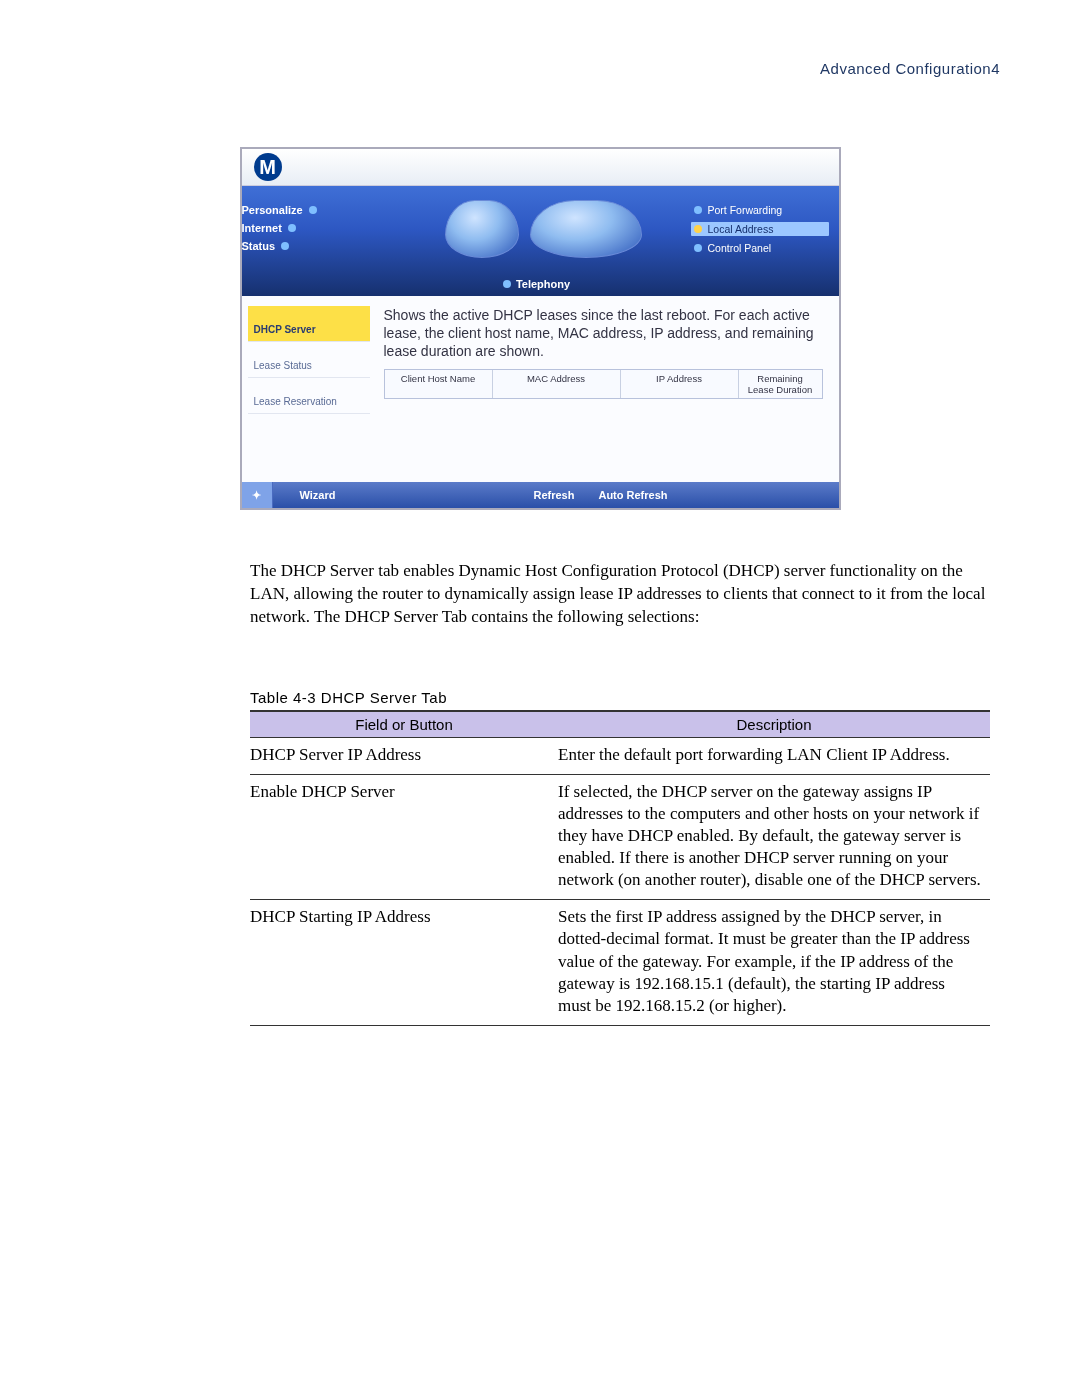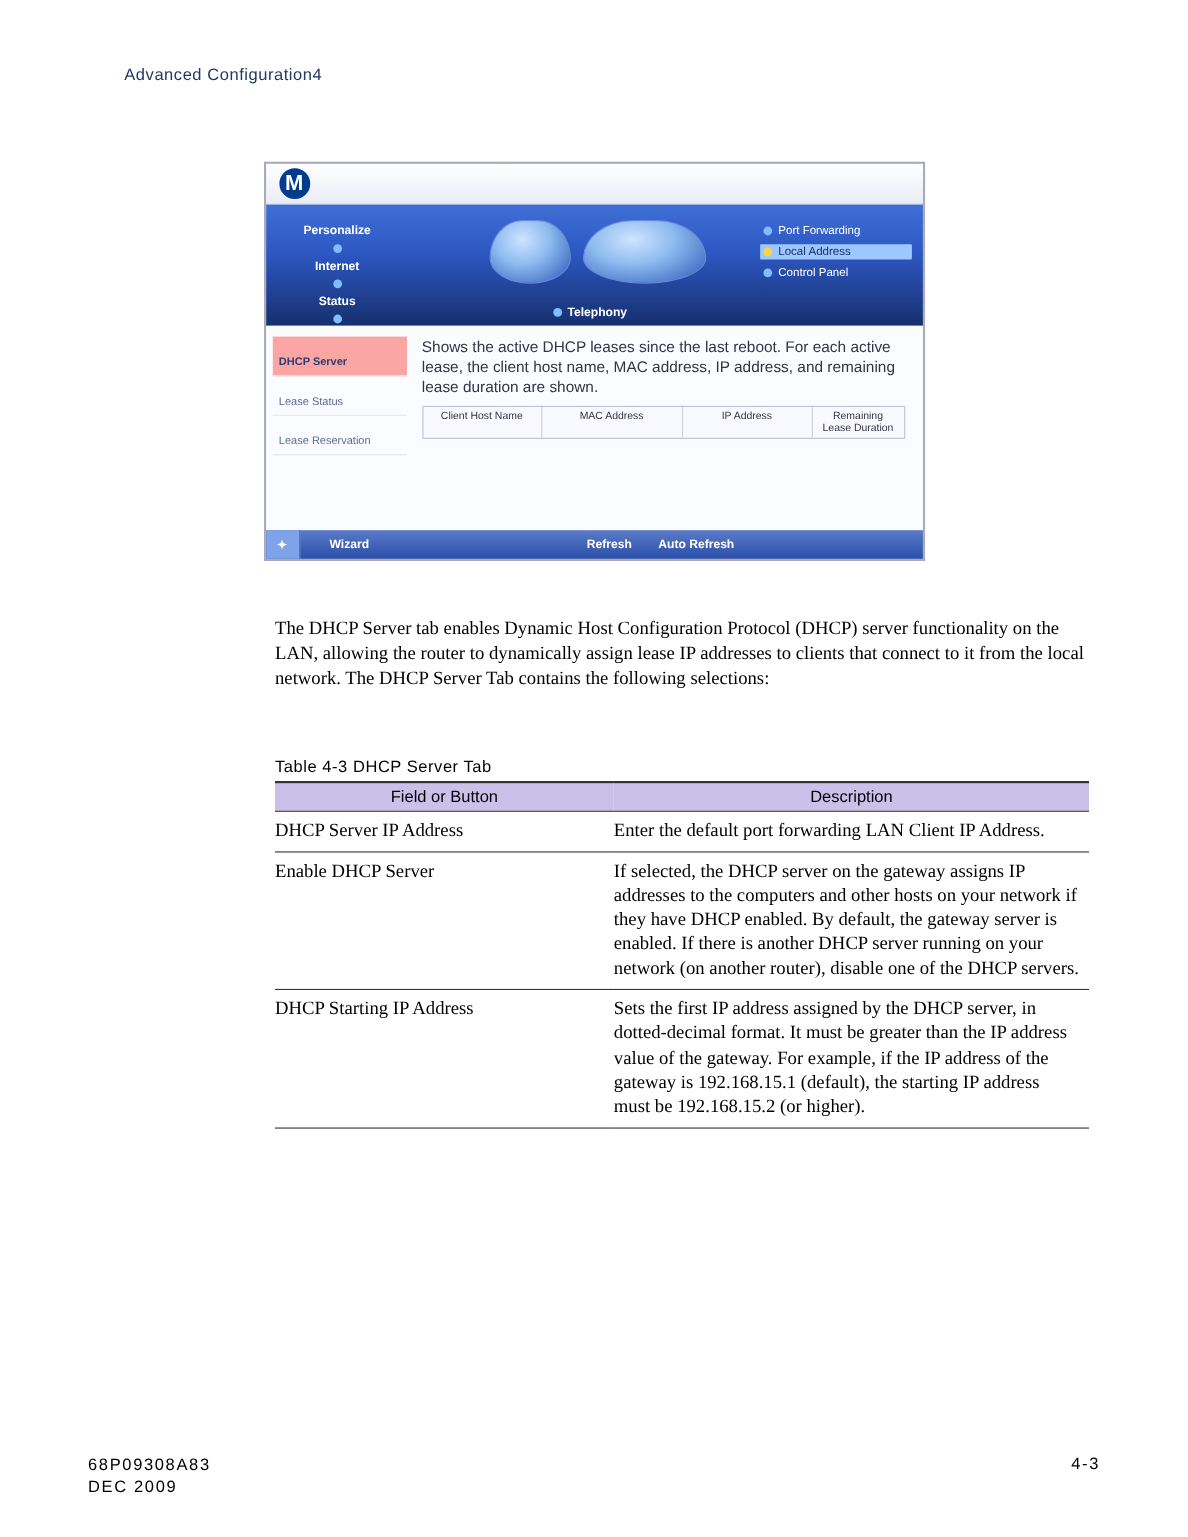--- a/index.html
+++ b/index.html
@@ -10,21 +10,21 @@
     color: #000;
     width: 1080px;
   }
   .page {
     padding: 60px 80px 40px 80px;
     position: relative;
     min-height: 1297px;
   }
   .header-row {
     display: flex;
-    justify-content: flex-start;
+    justify-content: flex-end;
     font-family: Verdana, Arial, sans-serif;
     font-size: 15px;
     color: #203864;
     letter-spacing: 0.5px;
     margin-bottom: 70px;
     margin-left: 33px;
   }
   .figure-caption {
     font-size: 17px;
     margin-bottom: 20px;
@@ -74,21 +74,20 @@
     text-align: right;
     font-weight: bold;
     font-size: 11px;
   }
   .leftnav-item {
     margin: 6px 0;
     display: flex;
     justify-content: flex-start;
     align-items: center;
     gap: 6px;
-    flex-direction: column;
   }
   .dot {
     width: 8px; height: 8px; border-radius: 50%; background: #7fbfff;
     display: inline-block;
   }
   .dot.y { background: #ffd24a; }
   .ss-bluebar .center {
     flex: 1;
     position: relative;
     display: flex;
@@ -141,21 +140,21 @@
   }
   .ss-sidebar .tab {
     font-size: 10px;
     color: #5a6b95;
     padding: 18px 0 6px 6px;
     border-bottom: 1px solid #e2e6f0;
   }
   .ss-sidebar .tab.active {
     color: #2a3c70;
     font-weight: bold;
-    background: #fca5a5;
+    background: #fde047;
   }
   .ss-main {
     flex: 1;
     padding: 10px 16px 14px 8px;
   }
   .ss-desc {
     font-size: 14px;
     color: #334;
     line-height: 1.3;
     margin-bottom: 8px;
@@ -347,20 +346,13 @@
         <td class="field">Enable DHCP Server</td>
         <td>If selected, the DHCP server on the gateway assigns IP addresses to the computers and other hosts on your network if they have DHCP enabled. By default, the gateway server is enabled. If there is another DHCP server running on your network (on another router), disable one of the DHCP servers.</td>
       </tr>
       <tr>
         <td class="field">DHCP Starting IP Address</td>
         <td>Sets the first IP address assigned by the DHCP server, in dotted-decimal format. It must be greater than the IP address value of the gateway. For example, if the IP address of the gateway is 192.168.15.1 (default), the starting IP address must be 192.168.15.2 (or higher).</td>
       </tr>
     </tbody>
   </table>
 
-  <div class="footer-row">
-    <div class="footer-left">
-      <div>68P09308A83</div>
-      <div>DEC 2009</div>
-    </div>
-    <div>4-3</div>
-  </div>
 </div>
 
 </body></html>

